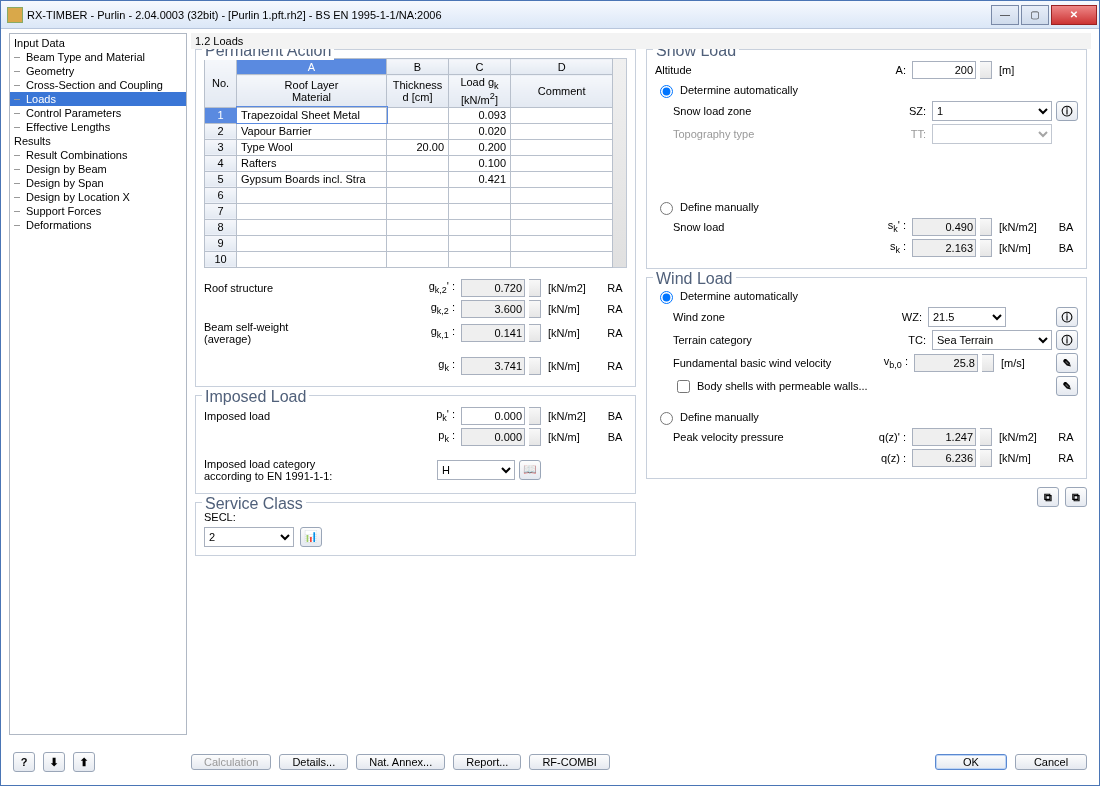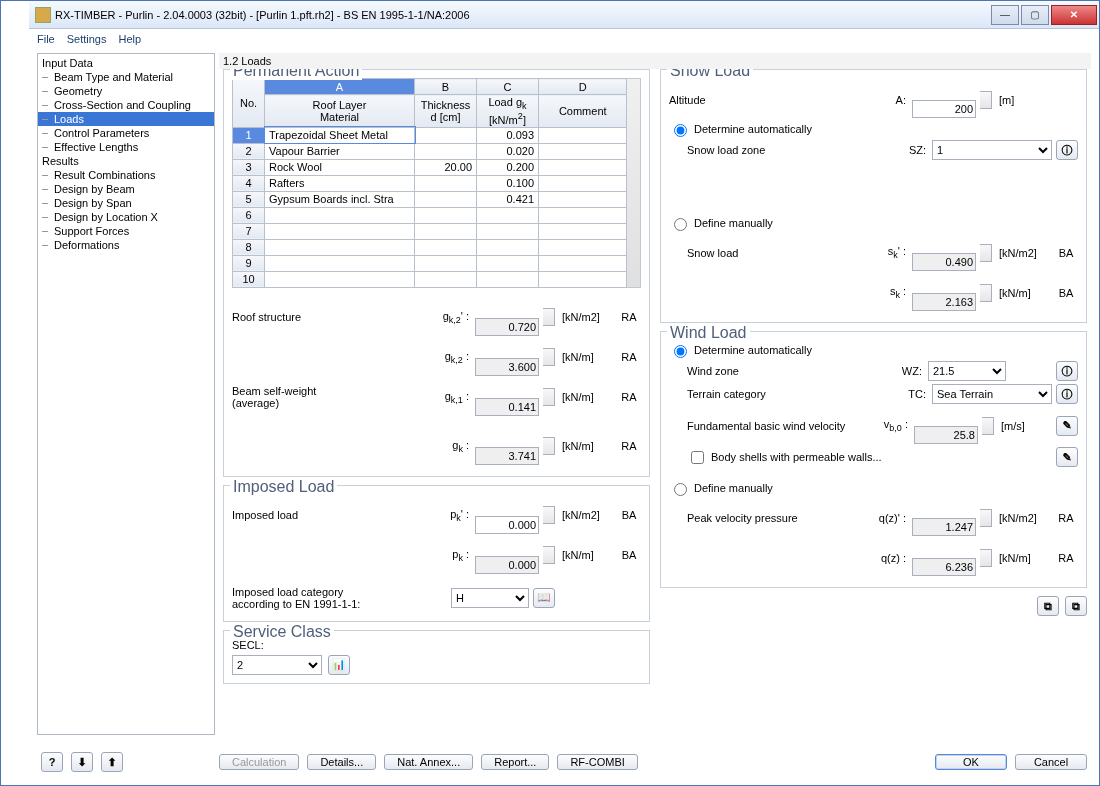--- a/index.html
+++ b/index.html
@@ -9,21 +9,20 @@
   font-size: 11px;
   background: #edf0f5;
   color: #000;
 }
 .window {
   width: 1100px; height: 786px;
   background: #fff;
   border: 1px solid #4a75b5;
   display: flex; flex-direction: column;
   position: relative;
-  padding-left: 28px;
 }
 .titlebar {
   height: 28px;
   background: linear-gradient(#f6f9fe, #dbe7f7);
   border-bottom: 1px solid #b8c6dc;
   display: flex; align-items: center;
   padding: 0 2px 0 6px;
 }
 .titlebar .icon { width: 16px; height: 16px; background:#d9a84a; border:1px solid #8a6; margin-right:4px;}
 .titlebar .title { flex: 1; color:#000;}
@@ -49,21 +48,21 @@
 table.grid th { background:linear-gradient(#f5f7fb,#e3e9f2); font-weight:normal;}
 table.grid th.sel { background:#5a8ae0; color:#fff;}
 table.grid td.rownum { background:linear-gradient(#f5f7fb,#e3e9f2); width:22px;}
 table.grid td.rownum.sel { background:#5a8ae0; color:#fff;}
 table.grid td.left { text-align:left; padding-left:4px;}
 table.grid td.right { text-align:right; padding-right:4px;}
 .fieldrow { display:flex; align-items:center; margin:3px 0; gap:4px;}
 .fieldrow .label { flex:1; text-align:left;}
 .fieldrow .sym { width:46px; text-align:right; padding-right:2px;}
 .fieldrow .sym sub { font-size:9px;}
-input.num { width:64px; height:18px; text-align:right; padding-right:2px; border:1px solid #a8b0be; background:#fff; font-family:inherit; font-size:11px;margin-top:19px;}
+input.num { width:64px; height:18px; text-align:right; padding-right:2px; border:1px solid #a8b0be; background:#fff; font-family:inherit; font-size:11px;}
 input.num[readonly] { background:#efefef;}
 .spinner { width:12px; height:18px; border:1px solid #a8b0be; border-left:none; background:linear-gradient(#f8f8f8,#e6e6e6); display:inline-block;}
 .unit { width:54px; padding-left:3px;}
 .tag { width:24px; text-align:center;}
 select.sel { height:20px; border:1px solid #a8b0be; font-family:inherit; font-size:11px; background:#fff;}
 .btn { height:16px; border:1px solid #9aa6b8; background:linear-gradient(#fdfdfd,#e5e9f0); padding:0 12px; font-family:inherit; font-size:11px; border-radius:3px; cursor:default;}
 .btn.primary { border-color:#5a88d0; box-shadow: inset 0 0 0 1px #bcd4f5;}
 .iconbtn { width:22px; height:20px; border:1px solid #9aa6b8; background:linear-gradient(#fdfdfd,#e5e9f0); display:inline-flex; align-items:center; justify-content:center; font-size:11px; font-weight:bold; border-radius:3px;}
 .radio { display:flex; align-items:center; gap:4px; margin:2px 0;}
 .footer { height:46px; border-top:0; display:flex; align-items:center; padding:6px 12px; gap:8px;}
@@ -81,25 +80,20 @@
   <div class="titlebar">
     <div class="icon"></div>
     <div class="title">RX-TIMBER - Purlin - 2.04.0003 (32bit) - [Purlin 1.pft.rh2] - BS EN 1995-1-1/NA:2006</div>
     <div class="winbtns">
       <div class="winbtn">—</div>
       <div class="winbtn">▢</div>
       <div class="winbtn close">✕</div>
     </div>
   </div>
 
-  <div class="menubar">
-    <span>File</span>
-    <span>Settings</span>
-    <span>Help</span>
-  </div>
 
   <div class="body-area">
 
     <div class="navpane">
       <div class="navhead">Input Data</div>
       <div class="navitem">Beam Type and Material</div>
       <div class="navitem">Geometry</div>
       <div class="navitem">Cross-Section and Coupling</div>
       <div class="navitem sel">Loads</div>
       <div class="navitem">Control Parameters</div>
@@ -149,21 +143,21 @@
                     </tr>
                     <tr>
                       <td class="rownum">2</td>
                       <td class="left">Vapour Barrier</td>
                       <td class="right"></td>
                       <td class="right">0.020</td>
                       <td class="left"></td>
                     </tr>
                     <tr>
                       <td class="rownum">3</td>
-                      <td class="left">Rock Wool</td>
+                      <td class="left">Type Wool</td>
                       <td class="right">20.00</td>
                       <td class="right">0.200</td>
                       <td class="left"></td>
                     </tr>
                     <tr>
                       <td class="rownum">4</td>
                       <td class="left">Rafters</td>
                       <td class="right"></td>
                       <td class="right">0.100</td>
                       <td class="left"></td>
@@ -306,20 +300,26 @@
             </div>
             <div class="radio">
                 <input type="radio" checked="" style="">
                 <span>Determine automatically</span>
               </div>
             <div class="fieldrow indent">
               <div class="label">Snow load zone</div>
               <div class="sym">SZ:</div>
               <select class="sel" style="width:120px"><option>1</option></select>
               <span class="iconbtn">ⓘ</span>
+            </div>
+            <div class="fieldrow indent disabled-text">
+              <div class="label">Topography type</div>
+              <div class="sym">TT:</div>
+              <select class="sel" style="width:120px" disabled=""><option></option></select>
+              <span style="width:22px"></span>
             </div>
             <div style="height:50px"></div>
             <div class="radio">
                 <input type="radio" style="">
                 <span>Define manually</span>
               </div>
             <div class="fieldrow indent">
               <div class="label">Snow load</div>
               <div class="sym">s<sub>k</sub>' :</div>
               <input class="num" readonly="" value="0.490" style="">

